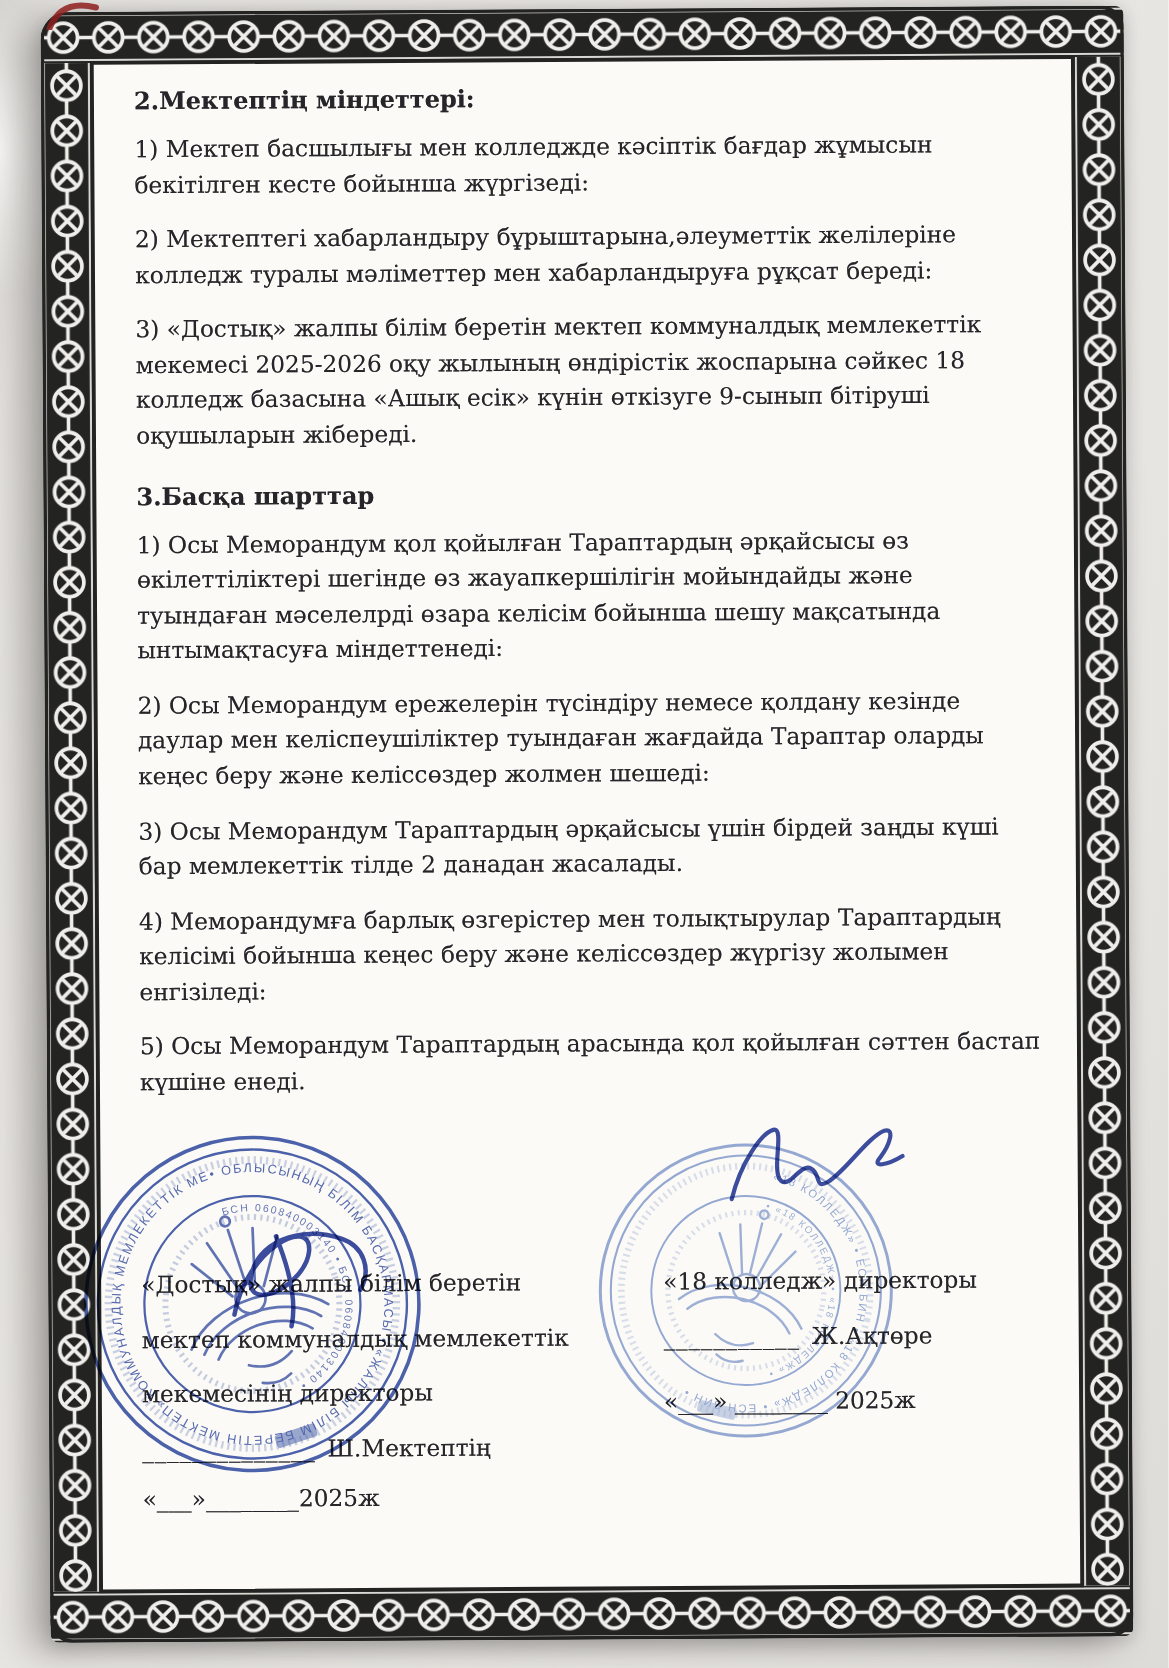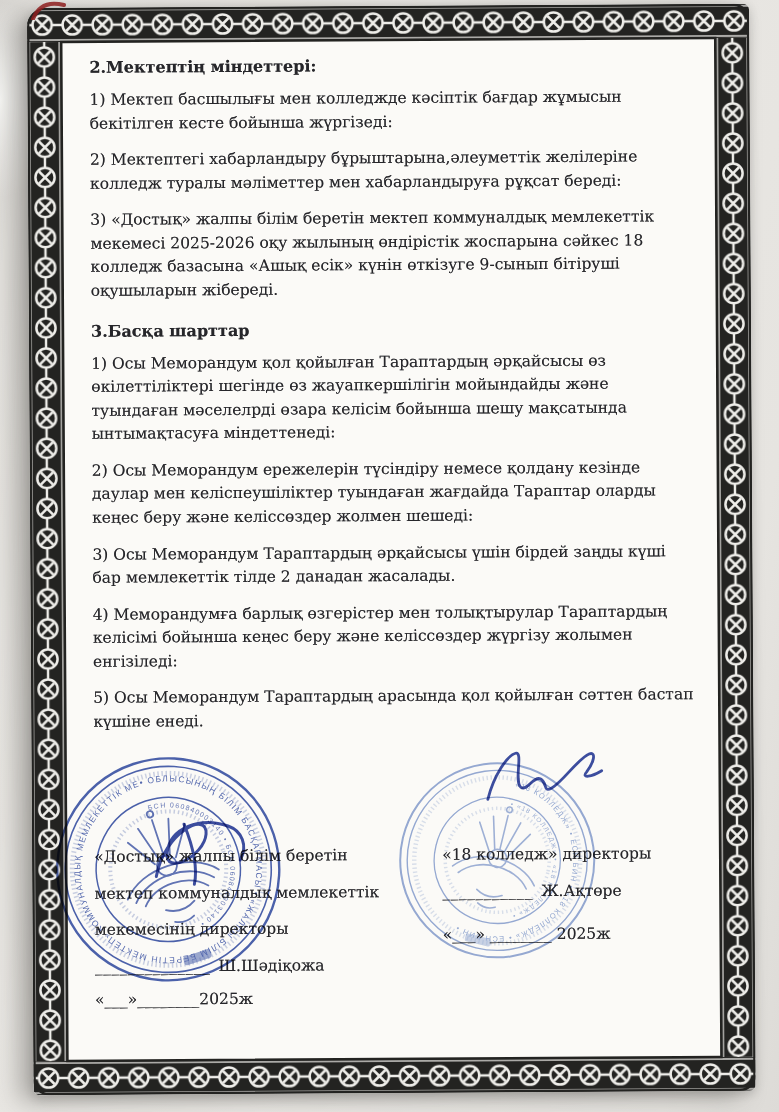--- a/index.html
+++ b/index.html
@@ -105,21 +105,21 @@
     <p class="clause">2) Осы Меморандум ережелерін түсіндіру немесе қолдану кезінде даулар мен келіспеушіліктер туындаған жағдайда Тараптар оларды кеңес беру және келіссөздер жолмен шешеді:</p>
     <p class="clause">3) Осы Меморандум Тараптардың әрқайсысы үшін бірдей заңды күші бар мемлекеттік тілде 2 данадан жасалады.</p>
     <p class="clause">4) Меморандумға барлық өзгерістер мен толықтырулар Тараптардың келісімі бойынша кеңес беру және келіссөздер жүргізу жолымен енгізіледі:</p>
     <p class="clause">5) Осы Меморандум  Тараптардың арасында қол қойылған сәттен бастап күшіне енеді.</p>
 
     <div class="sig-row">
       <div class="sig-left">
         <p class="sig-line">«Достық» жалпы білім беретін</p>
         <p class="sig-line">мектеп коммуналдық  мемлекеттік</p>
         <p class="sig-line">мекемесінің директоры</p>
-        <p class="sig-name-row"><span class="rule">______________</span><span class="sig-name">Ш.Шәдіқожа</span></p>
+        <p class="sig-name-row"><span class="rule">______________</span><span class="sig-name">Ш.Мектептің</span></p>
         <p class="date-line">«___»________2025ж</p>
       </div>
       <div class="sig-right">
         <p class="sig-line">«18 колледж» директоры</p>
         <p class="sig-name-row"><span class="rule">___________</span><span class="sig-name">Ж.Ақтөре</span></p>
         <p class="date-line">«___» ________ 2025ж</p>
       </div>
     </div>
   </div>
 

